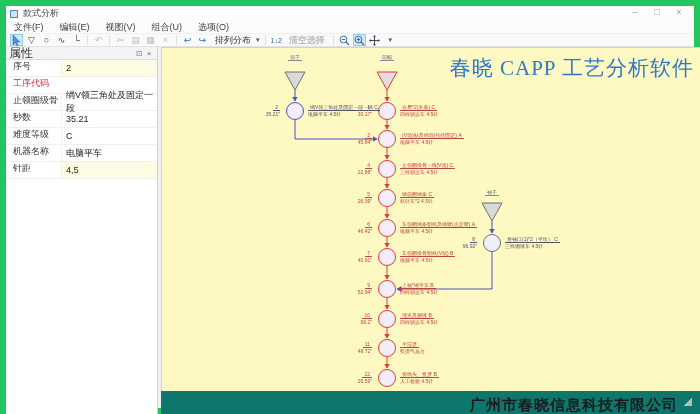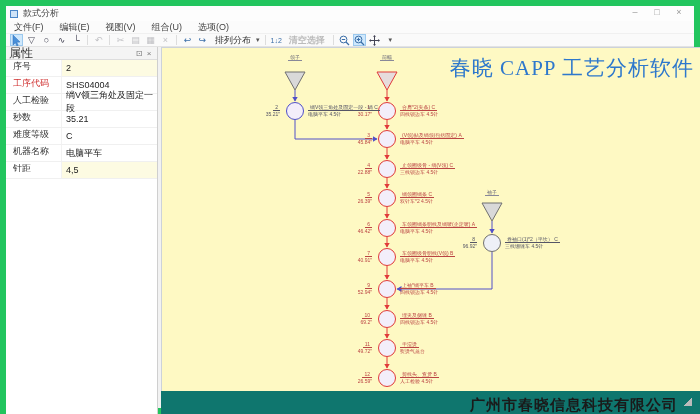--- a/index.html
+++ b/index.html
@@ -172,24 +172,23 @@
       <span class="ph-icon">⊡</span>
       <span class="ph-icon">×</span>
     </div>
     <div id="panel-rows">
         <div class="prow">
           <div class="plabel">序号</div>
           <div class="pvalue hl">2</div>
         </div>
         <div class="prow">
           <div class="plabel red">工序代码</div>
-          <div class="pvalue">SHS04004</div>
-        </div>
-        <div class="prow">
-          <div class="plabel">人工检验</div>
+        </div>
+        <div class="prow">
+          <div class="plabel">止领圈级骨</div>
           <div class="pvalue">绱V领三角处及固定一段</div>
         </div>
         <div class="prow">
           <div class="plabel">秒数</div>
           <div class="pvalue">35.21</div>
         </div>
         <div class="prow">
           <div class="plabel">难度等级</div>
           <div class="pvalue">C</div>
         </div>

